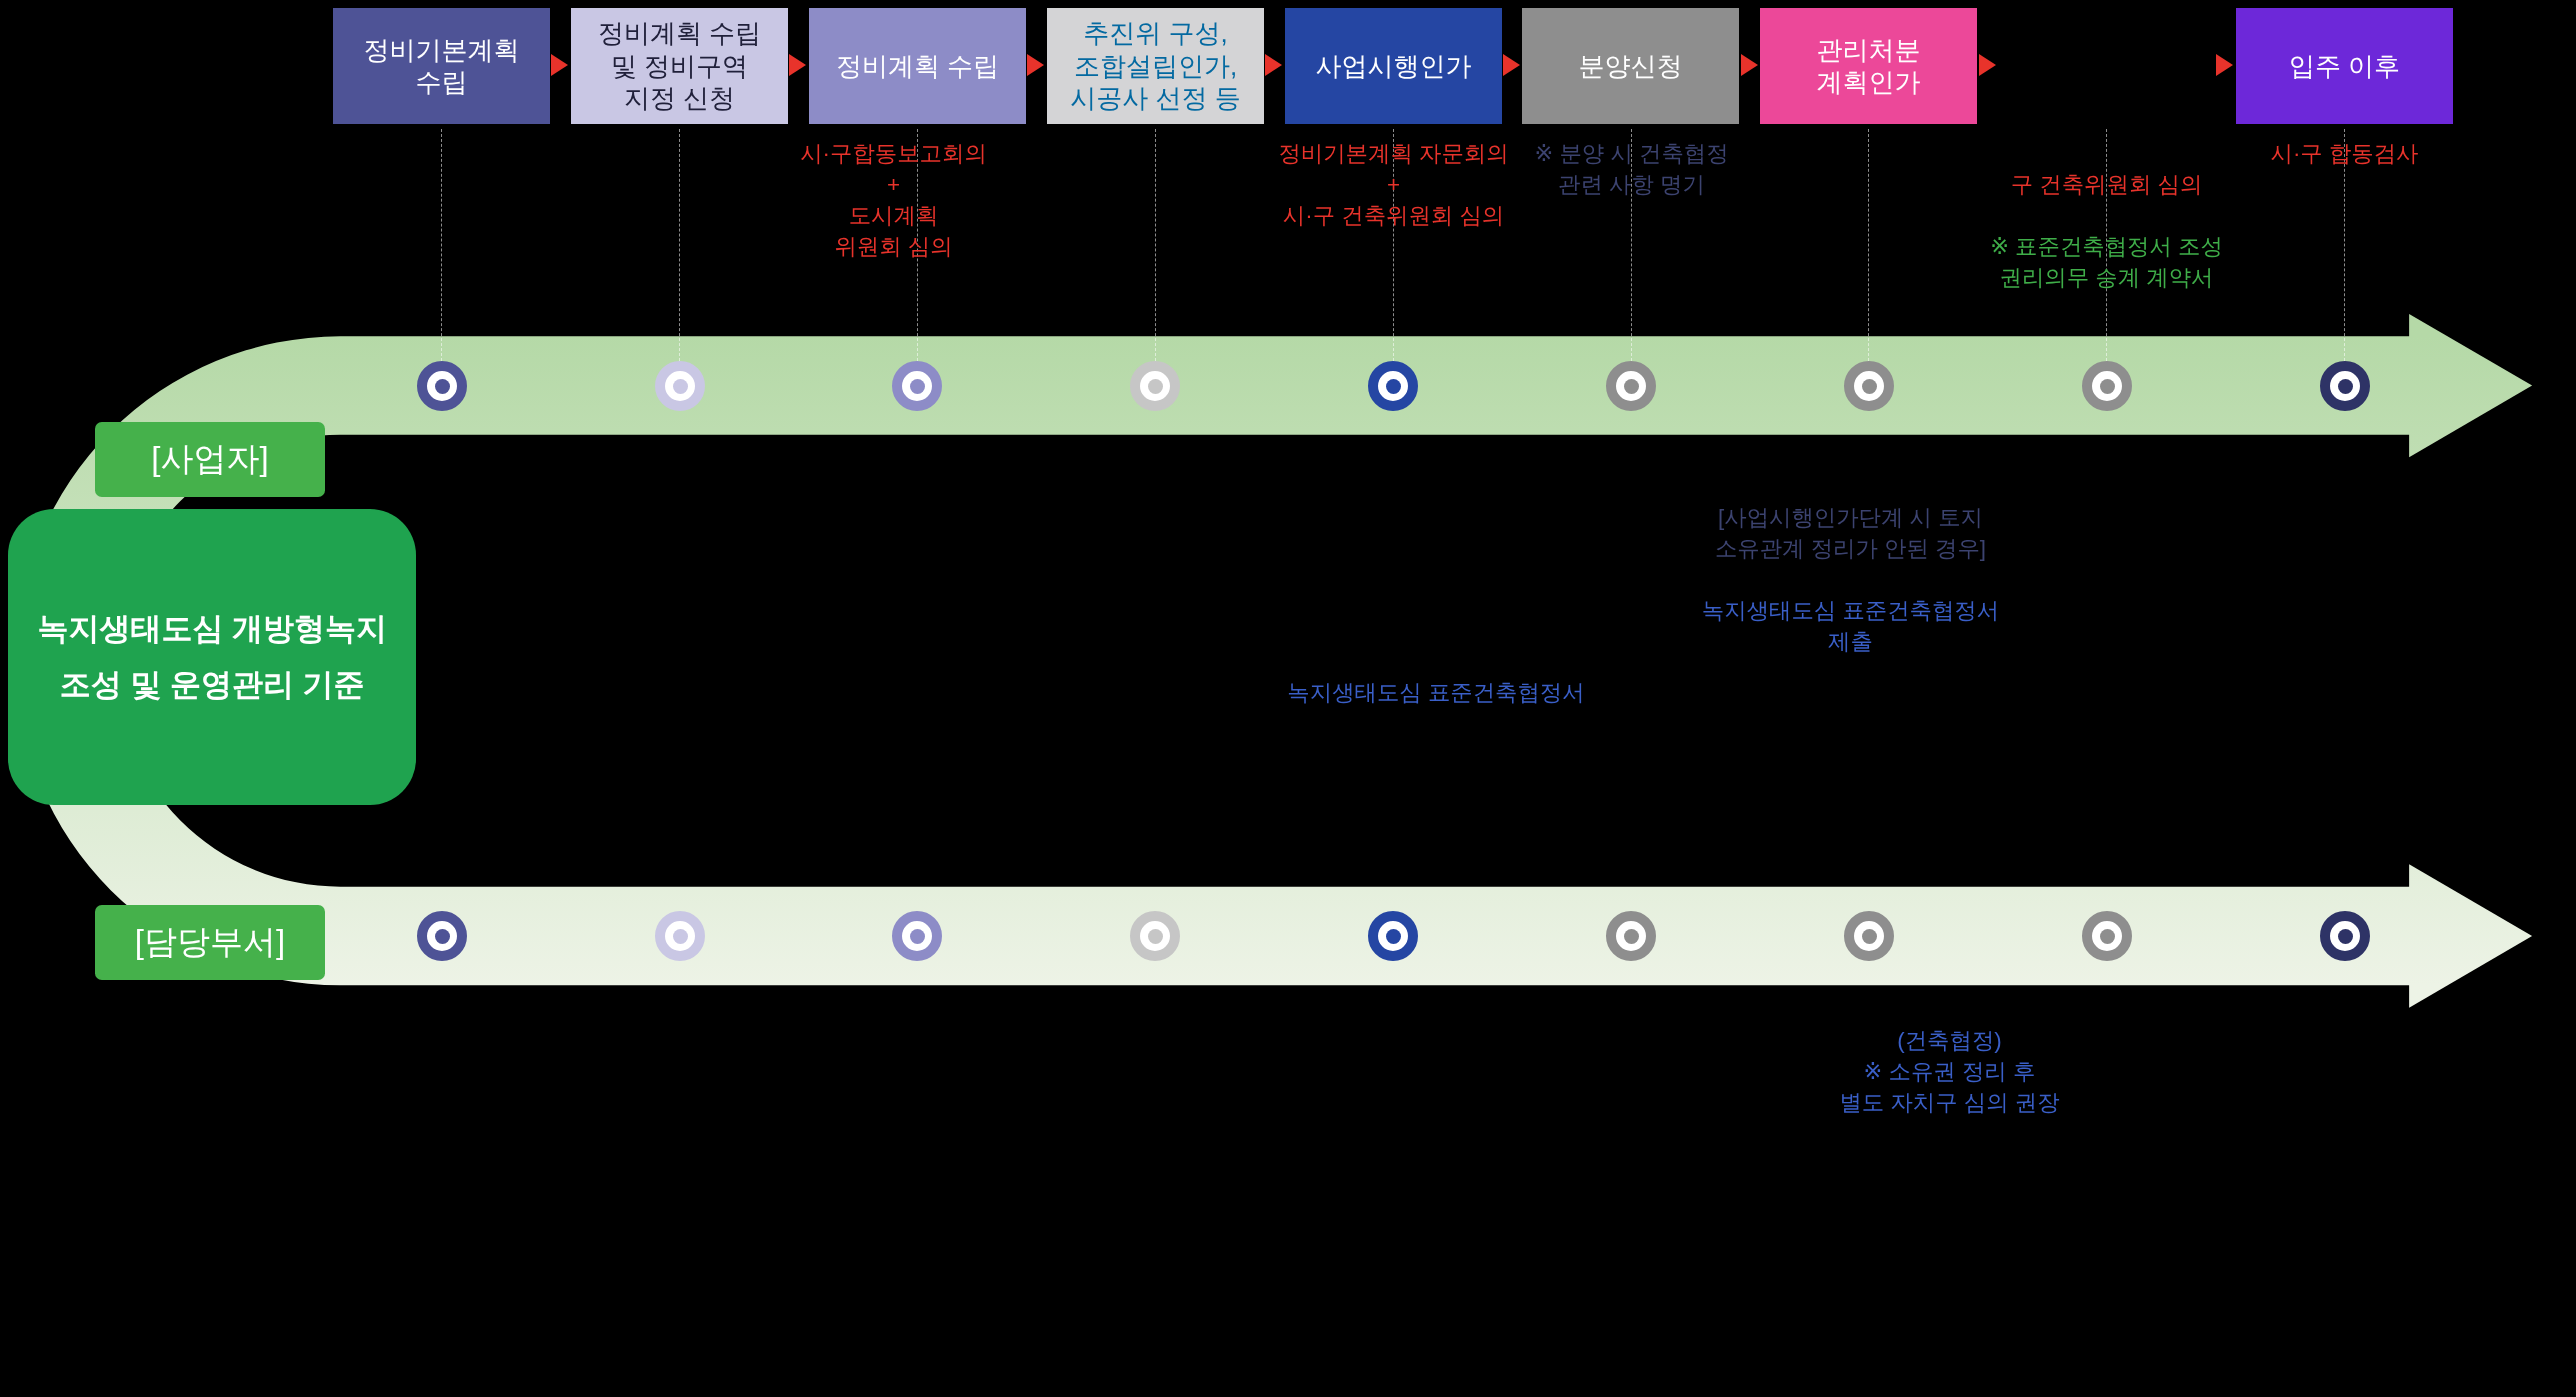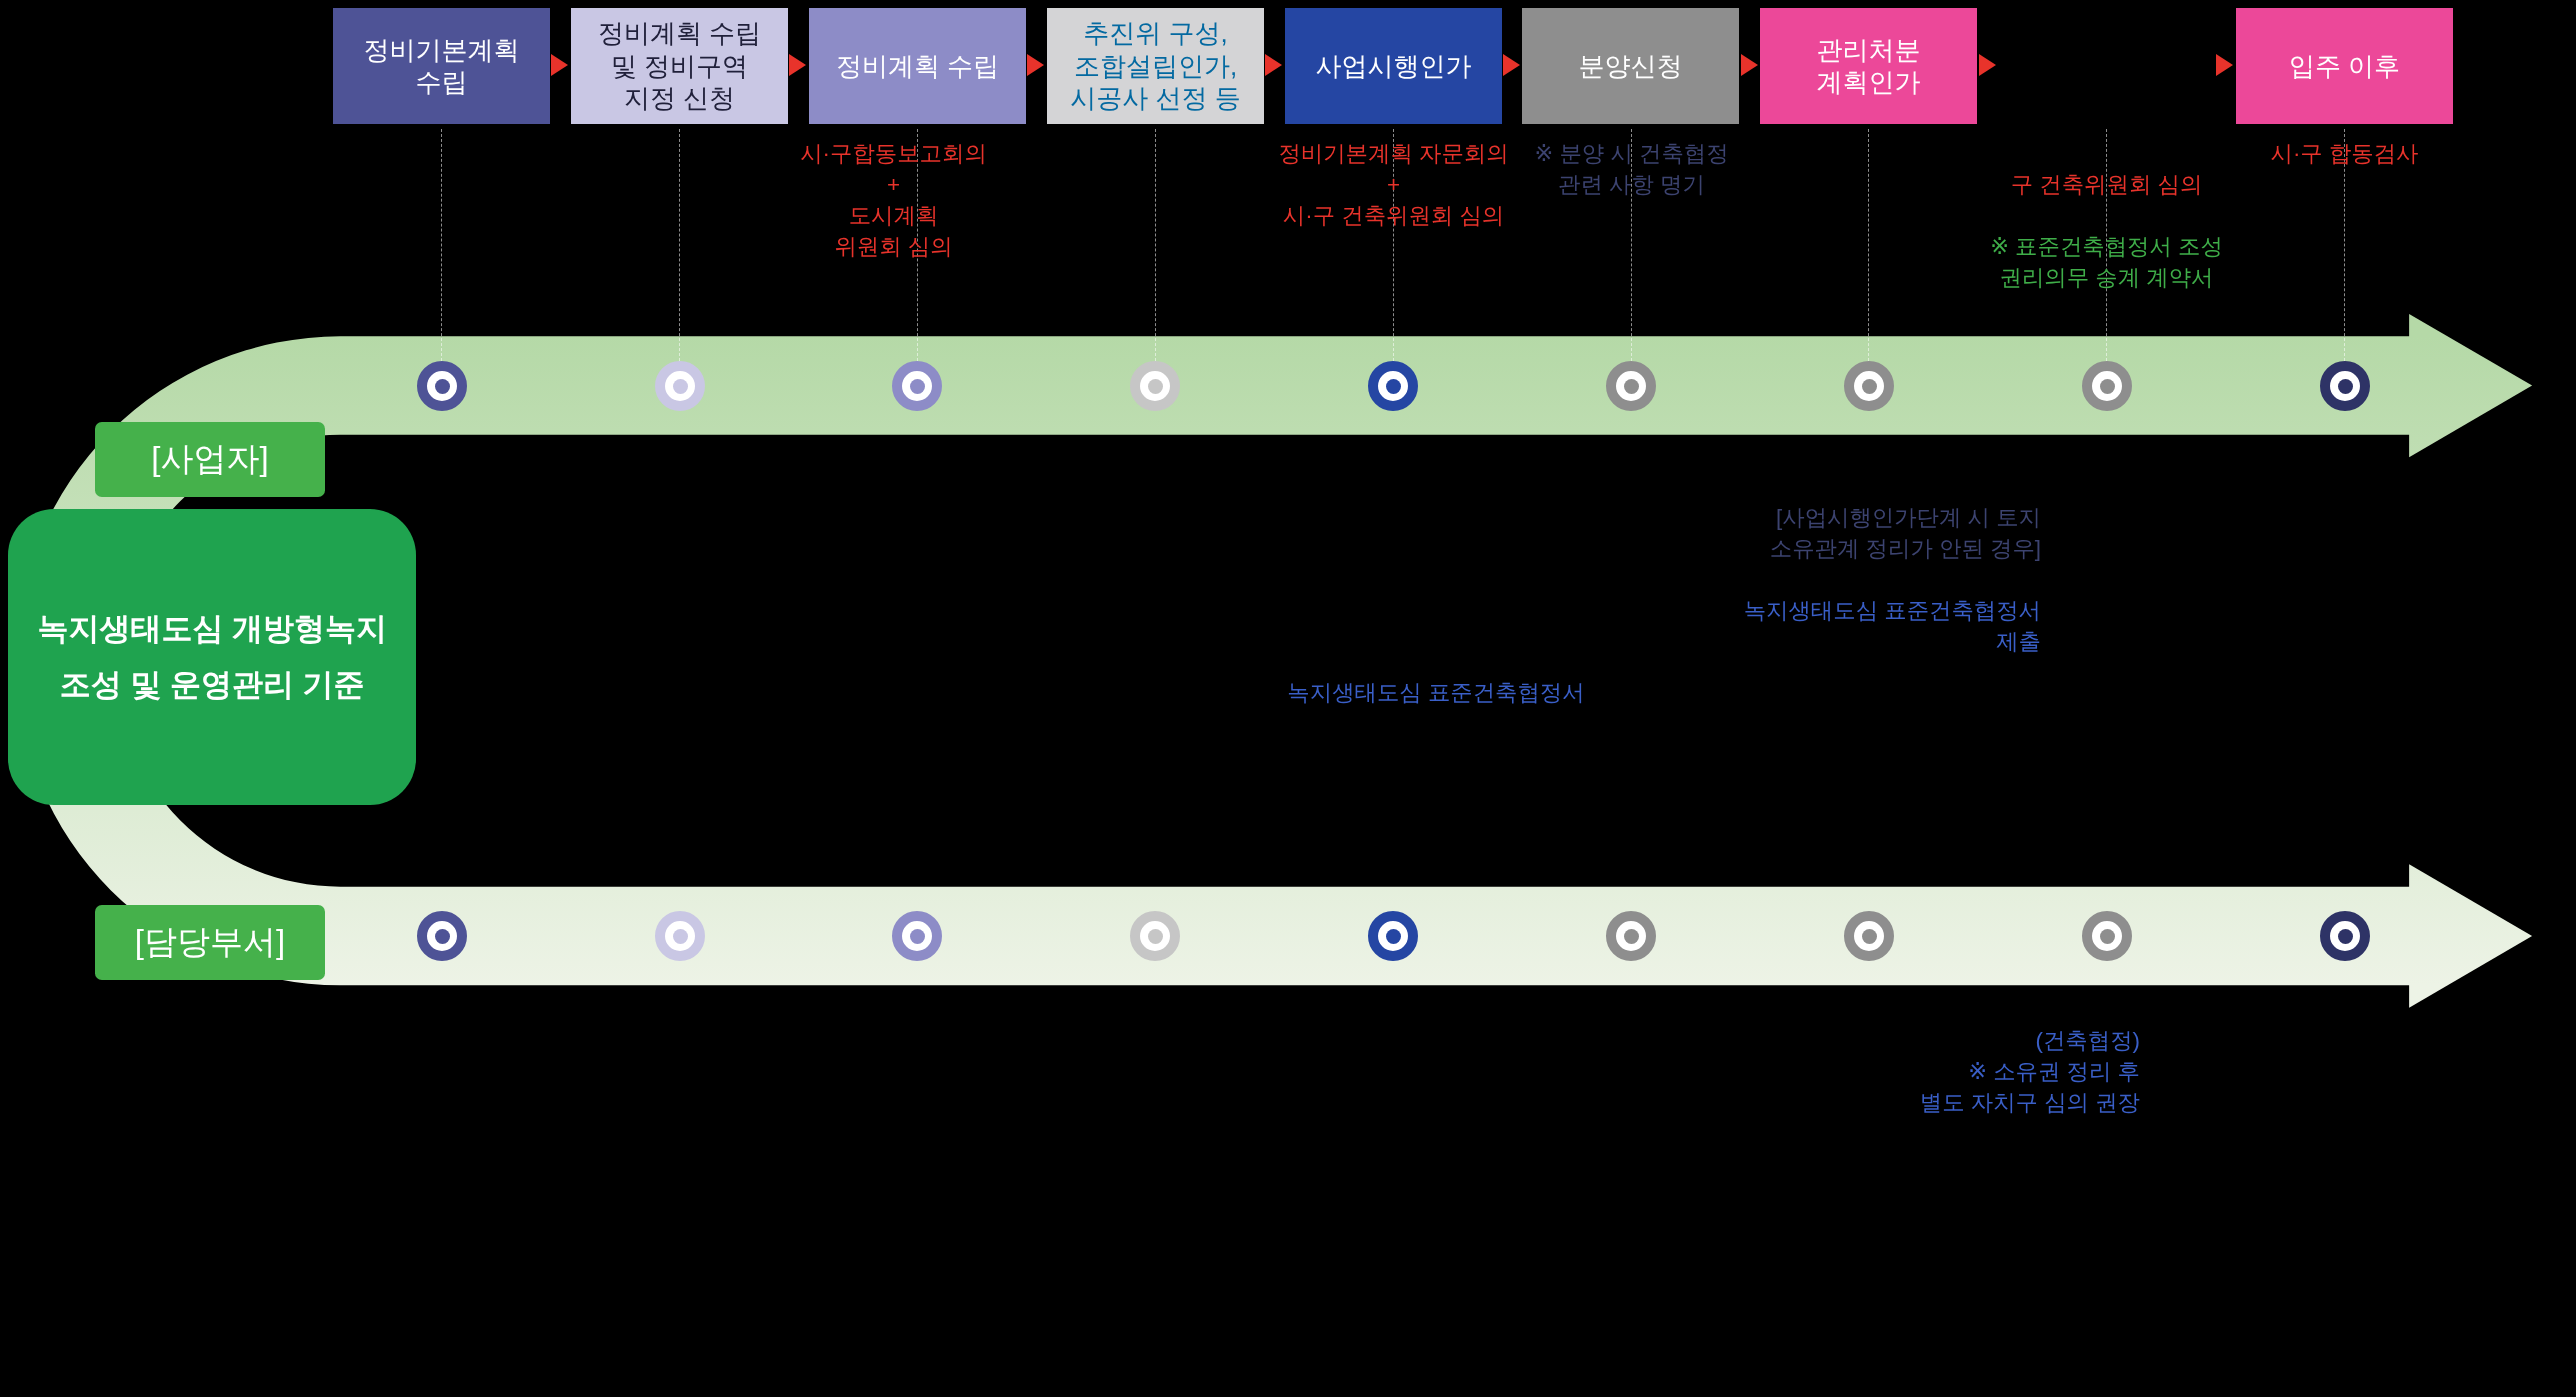--- a/index.html
+++ b/index.html
@@ -51,21 +51,21 @@
     background:#1fa34f;color:#fff;border-radius:46px;
     display:flex;align-items:center;justify-content:center;
     text-align:center;white-space:pre-line;
     font-size:31px;font-weight:bold;line-height:1.8;
   }
   
   .note{
     position:absolute;z-index:4;white-space:pre-line;
     font-size:22.4px;line-height:1.38;text-align:center;width:299px;
   }
-  .note-left{text-align:right;width:381px;}
+  .note-left{text-align:center;width:381px;}
   .txt-red{color:#e8332b;}
   .txt-green{color:#3fae49;}
   .txt-blue{color:#3a5fc8;}
   .txt-navy{color:#3c4370;}
 </style>
 </head>
 <body>
 
 <div id="canvas">
 
@@ -112,21 +112,21 @@
       <div class="stage-box" style="background:#8e8e8e;color:#ffffff">분양신청</div>
     </div>
   <div class="stage" style="left:1285px">
       <div class="stage-box" style="background:#2546a3;color:#ffffff">사업시행인가</div>
     </div>
   <div class="stage" style="left:1760px">
       <div class="stage-box" style="background:#ec4899;color:#ffffff">관리처분
 계획인가</div>
     </div>
   <div class="stage" style="left:2236px">
-      <div class="stage-box" style="background:#ec4899;color:#ffffff">입주 이후</div>
+      <div class="stage-box" style="background:#6d28d9;color:#ffffff">입주 이후</div>
     </div>
 
   <div class="tri" style="left:551px"></div>
   <div class="tri" style="left:789px"></div>
   <div class="tri" style="left:1027px"></div>
   <div class="tri" style="left:1265px"></div>
   <div class="tri" style="left:1503px"></div>
   <div class="tri" style="left:1741px"></div>
   <div class="tri" style="left:1979px"></div>
   <div class="tri" style="left:2216px"></div>

